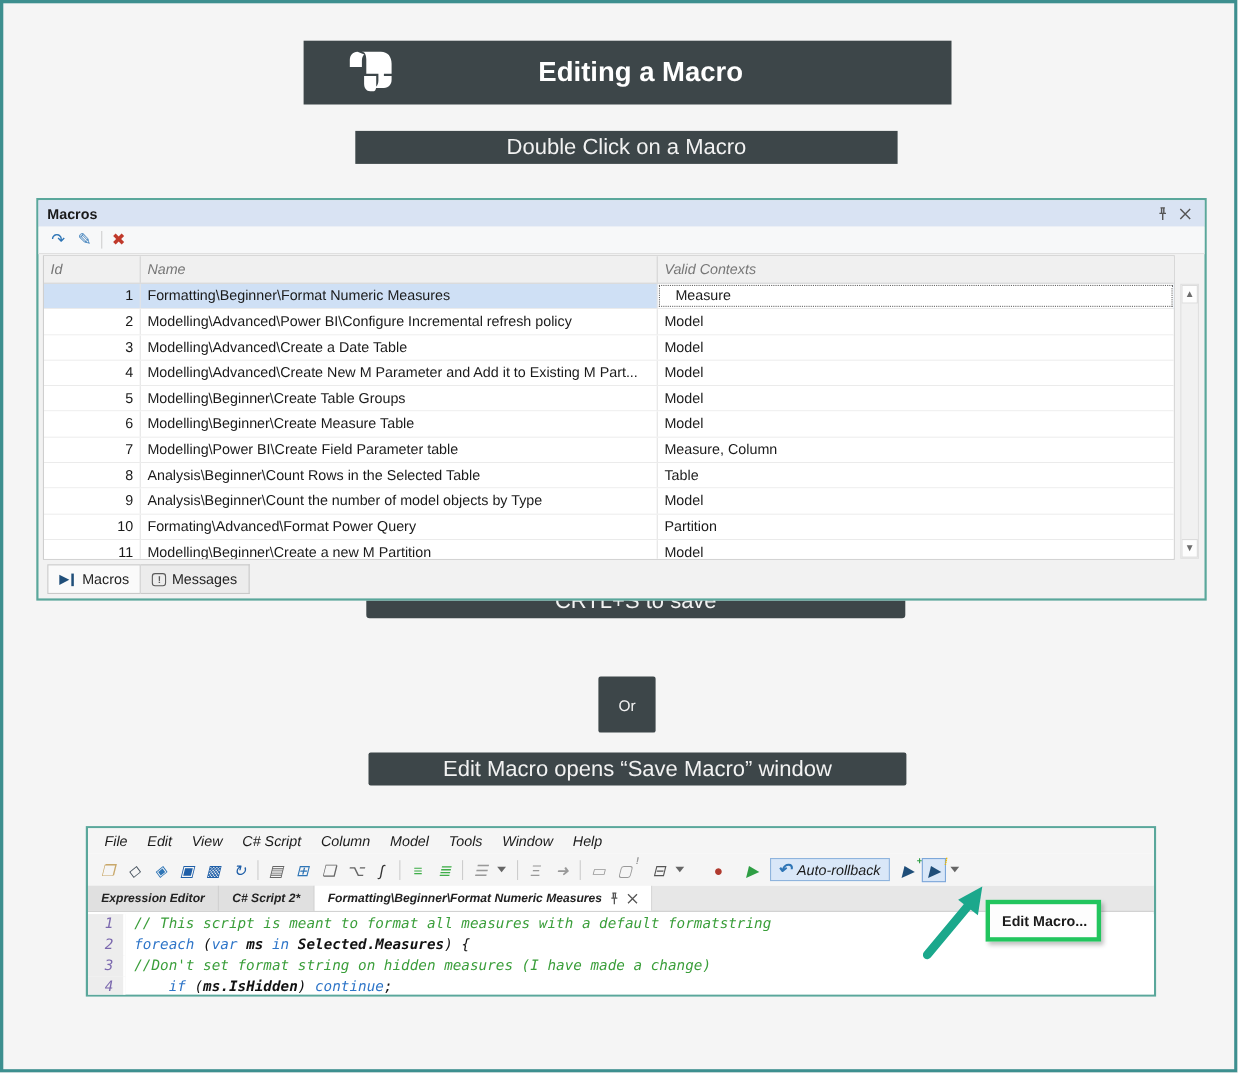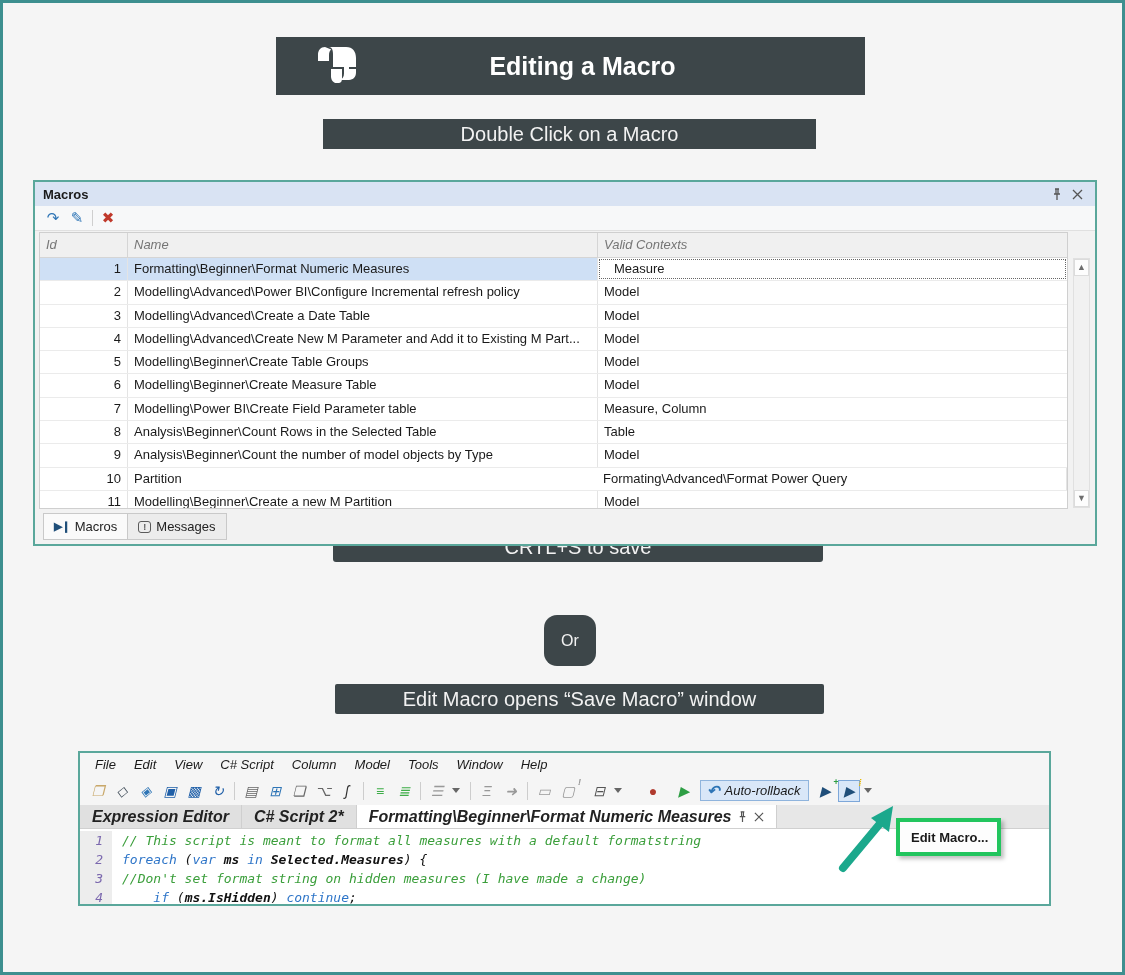--- a/index.html
+++ b/index.html
@@ -11,21 +11,21 @@
   
   .hdr-banner{position:absolute;left:273px;top:34px;width:589px;height:58px;
     background:#3d4649;display:flex;align-items:center;}
   .hdr-icon{margin-left:36px;width:48px;height:42px;flex:0 0 auto;}
   .hdr-title{flex:1;text-align:center;color:#fff;font-size:25px;font-weight:bold;
     margin-right:60px;}
   .sub-banner{position:absolute;background:#3d4649;color:#f2f2f2;font-size:20px;
     display:flex;align-items:center;justify-content:center;}
   .bn-dblclick{left:320px;top:116px;width:493px;height:30px;}
   .bn-ctrls{left:330px;top:530px;width:490px;height:29px;border-radius:3px;}
-  .bn-or{left:541px;top:612px;width:52px;height:51px;border-radius:13px;font-size:16px;}
+  .bn-or{left:541px;top:612px;width:52px;height:51px;border-radius:2px;font-size:14px;}
   .bn-editmacro{left:332px;top:681px;width:489px;height:30px;border-radius:2px;}
 
   
   .macros-panel{position:absolute;left:30px;top:177px;width:1064px;height:366px;
     background:#f2f2f2;border:2px solid #5aa79b;}
   .mp-titlebar{height:24px;background:#d9e3f3;display:flex;align-items:center;
     padding:0 8px;font-size:13px;}
   .mp-title{font-weight:bold;flex:1;}
   .mp-titlebar svg{display:block;}
   .mp-win-btn{width:20px;height:18px;display:flex;align-items:center;justify-content:center;cursor:default;}
@@ -74,21 +74,21 @@
   .ed-tool{min-width:22px;height:22px;display:flex;align-items:center;justify-content:center;
     font-size:14px;position:relative;margin:0 1px;}
   .ed-tool .ovl{position:absolute;top:-3px;right:-2px;font-size:9px;font-weight:bold;}
   .ed-sep{width:1px;height:18px;background:#cdcdcd;margin:0 4px;}
   .ed-tool.hl{background:#d9e7f8;border:1px solid #7da7d9;}
   .autorollback{display:flex;align-items:center;gap:5px;background:#d9e7f8;
     border:1px solid #8fb4dd;padding:2px 8px 2px 6px;font-size:13px;margin:0 4px;}
   .ar-arrow{color:#2e75b6;font-size:15px;font-weight:bold;line-height:12px;}
   .caret{width:0;height:0;border-left:4px solid transparent;border-right:4px solid transparent;
     border-top:5px solid #666;margin:0 6px 0 3px;}
-  .ed-tabstrip{height:24px;background:#e7e7e7;display:flex;font-size:16px;
+  .ed-tabstrip{height:24px;background:#e7e7e7;display:flex;font-size:11px;
     border-bottom:1px solid #d0d0d0;}
   .ed-tab{display:flex;align-items:center;gap:6px;padding:0 12px;font-weight:bold;
     color:#222;border-right:1px solid #cfcfcf;background:#e0e0e0;}
   .ed-tab.active{background:#fff;}
   .ed-tab svg{display:block;}
   .ed-code{position:absolute;left:0;right:0;top:78px;bottom:0;background:#fff;
     overflow:hidden;font-family:"DejaVu Sans Mono",monospace;font-size:13px;}
   .code-line{display:flex;height:19px;line-height:19px;white-space:pre;}
   .gutter{width:34px;flex:0 0 auto;background:#ededed;color:#7b68ae;text-align:right;
     padding-right:9px;border-right:2px solid #fff;}
@@ -194,22 +194,22 @@
             <span class="mp-cell c-name">Analysis\Beginner\Count Rows in the Selected Table</span>
             <span class="mp-cell c-ctx">Table</span>
           </div>
           <div class="mp-row">
             <span class="mp-cell c-id">9</span>
             <span class="mp-cell c-name">Analysis\Beginner\Count the number of model objects by Type</span>
             <span class="mp-cell c-ctx">Model</span>
           </div>
           <div class="mp-row">
             <span class="mp-cell c-id">10</span>
+            <span class="mp-cell c-name">Formating\Advanced\Format Power Query</span>
             <span class="mp-cell c-ctx">Partition</span>
-            <span class="mp-cell c-name">Formating\Advanced\Format Power Query</span>
           </div>
           <div class="mp-row">
             <span class="mp-cell c-id">11</span>
             <span class="mp-cell c-name">Modelling\Beginner\Create a new M Partition</span>
             <span class="mp-cell c-ctx">Model</span>
           </div>
         </div>
     </div>
     <div class="mp-scroll">
       <div class="sbtn up">▲</div>

